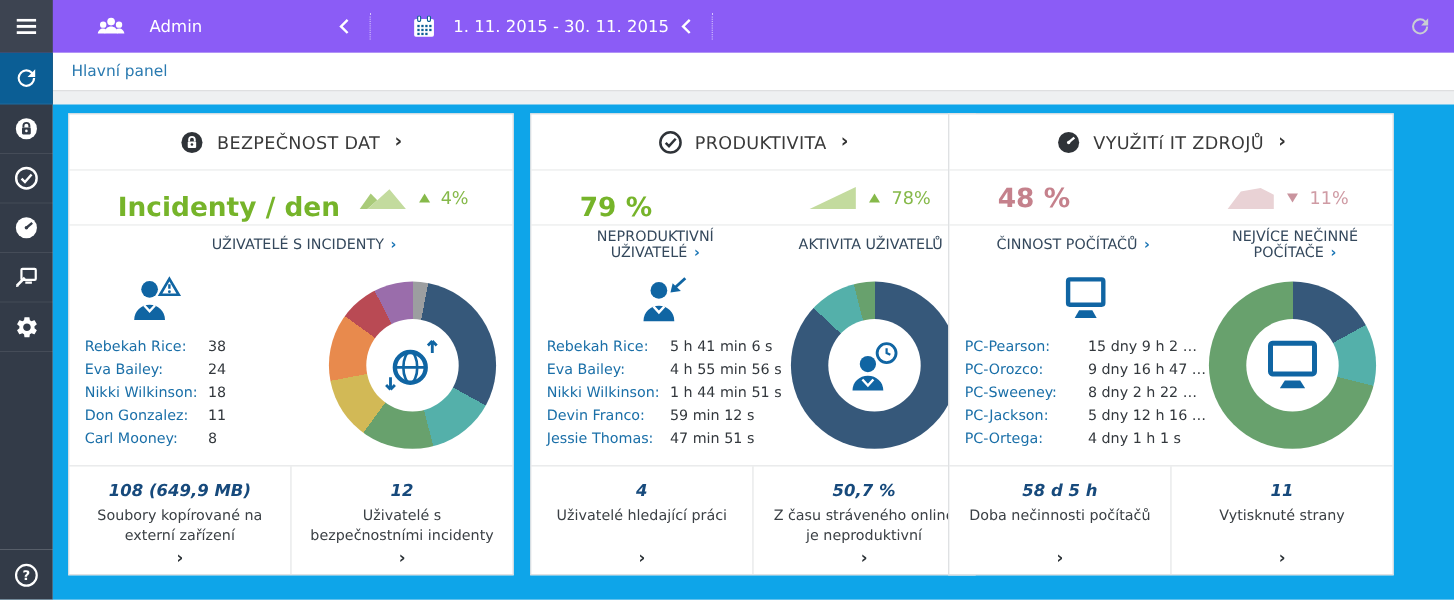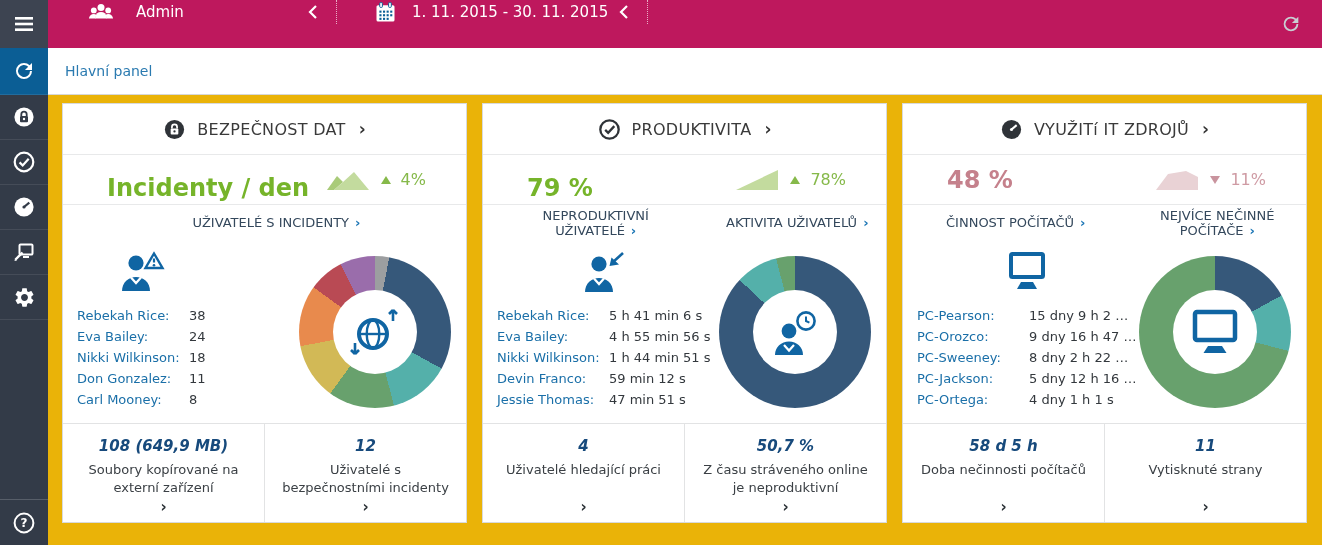--- a/index.html
+++ b/index.html
@@ -2,55 +2,55 @@
 <html><head>
 <meta charset="utf-8">
 <style>
   * { margin:0; padding:0; box-sizing:border-box; }
   html,body { width:1322px; height:545px; overflow:hidden;
     font-family:"DejaVu Sans","Liberation Sans",sans-serif; background:#eef0f1; }
   svg { display:block; }
 
   
   .topbar { position:absolute; left:0; top:0; width:1322px; height:48px;
-    background:#be185d; display:flex; align-items:flex-start; }
+    background:#8b5cf6; display:flex; align-items:center; }
   .menu-btn { width:48px; height:48px; background:#3d4451; display:flex;
     align-items:center; justify-content:center; cursor:pointer; flex:none; }
   .tb-section { display:flex; align-items:center;
     border-right:1px dotted rgba(255,255,255,.65); }
   .tb-user { width:289px; padding:0 14px 0 40px; }
   .tb-date { width:311px; padding:0 14px 0 38px; }
   .tb-label { color:#fff; font-size:15px; }
   .tb-user .tb-label { margin-left:22px; }
   .tb-date .tb-label { margin-left:16px; }
   .tb-spacer { flex:1; }
   .tb-chev { margin-left:auto; cursor:pointer; padding:4px; }
   .tb-refresh { align-self:center; margin-left:auto; margin-right:20px; cursor:pointer; }
 
   
-  .crumbrow { position:absolute; left:48px; top:48px; right:0; height:47px;
+  .crumbrow { position:absolute; left:48px; top:48px; right:0; height:35px;
     background:#fff; border-bottom:1px solid #d6d8d9; display:flex;
     align-items:center; padding-left:17px; }
   .crumb { color:#2a7ab0; font-size:14px; cursor:pointer; }
 
   
   .sidebar { position:absolute; left:0; top:48px; width:48px; height:497px;
     background:#333b48; }
   .sb-item { width:48px; height:45px; display:flex; align-items:center;
     justify-content:center; border-bottom:1px solid rgba(255,255,255,.09);
     cursor:pointer; color:#fff; }
   .sb-item.active { height:47px; background:#0b5e95; }
   .sb-help { position:absolute; bottom:0; left:0; width:48px; height:46px;
     border-top:1px solid rgba(255,255,255,.18); border-bottom:none; }
 
   
-  .main { position:absolute; left:48px; top:95px; right:0; bottom:0; background:#eab308; }
+  .main { position:absolute; left:48px; top:95px; right:0; bottom:0; background:#0ea5e9; }
   .panel { position:absolute; top:8px; width:405px; height:420px; background:#fff;
     border:1px solid #d8dadc; display:flex; flex-direction:column; }
-  .panel.p0 { left:14px; } .panel.p1 { left:434px; } .panel.p2 { left:854px;justify-content:flex-end; }
+  .panel.p0 { left:14px; } .panel.p1 { left:434px; } .panel.p2 { left:814px;justify-content:flex-end; }
 
   .panel-head { height:51px; flex:none; border-bottom:1px solid #e8e9ea;
     display:flex; align-items:center; justify-content:center; gap:11px; cursor:pointer; }
   .ph-title { font-size:16px; color:#3a3a3a; letter-spacing:.3px; }
   .ph-chev { font-size:17px; font-weight:bold; color:#333; margin-left:2px; }
 
   .panel-trend { height:50px; flex:none; border-bottom:1px solid #e8e9ea;
     display:flex; align-items:center; justify-content:space-between; padding:0 40px 0 44px; }
   .metric { font-size:24px; font-weight:bold; }
   .trend-group { display:flex; align-items:center; gap:10px; }

